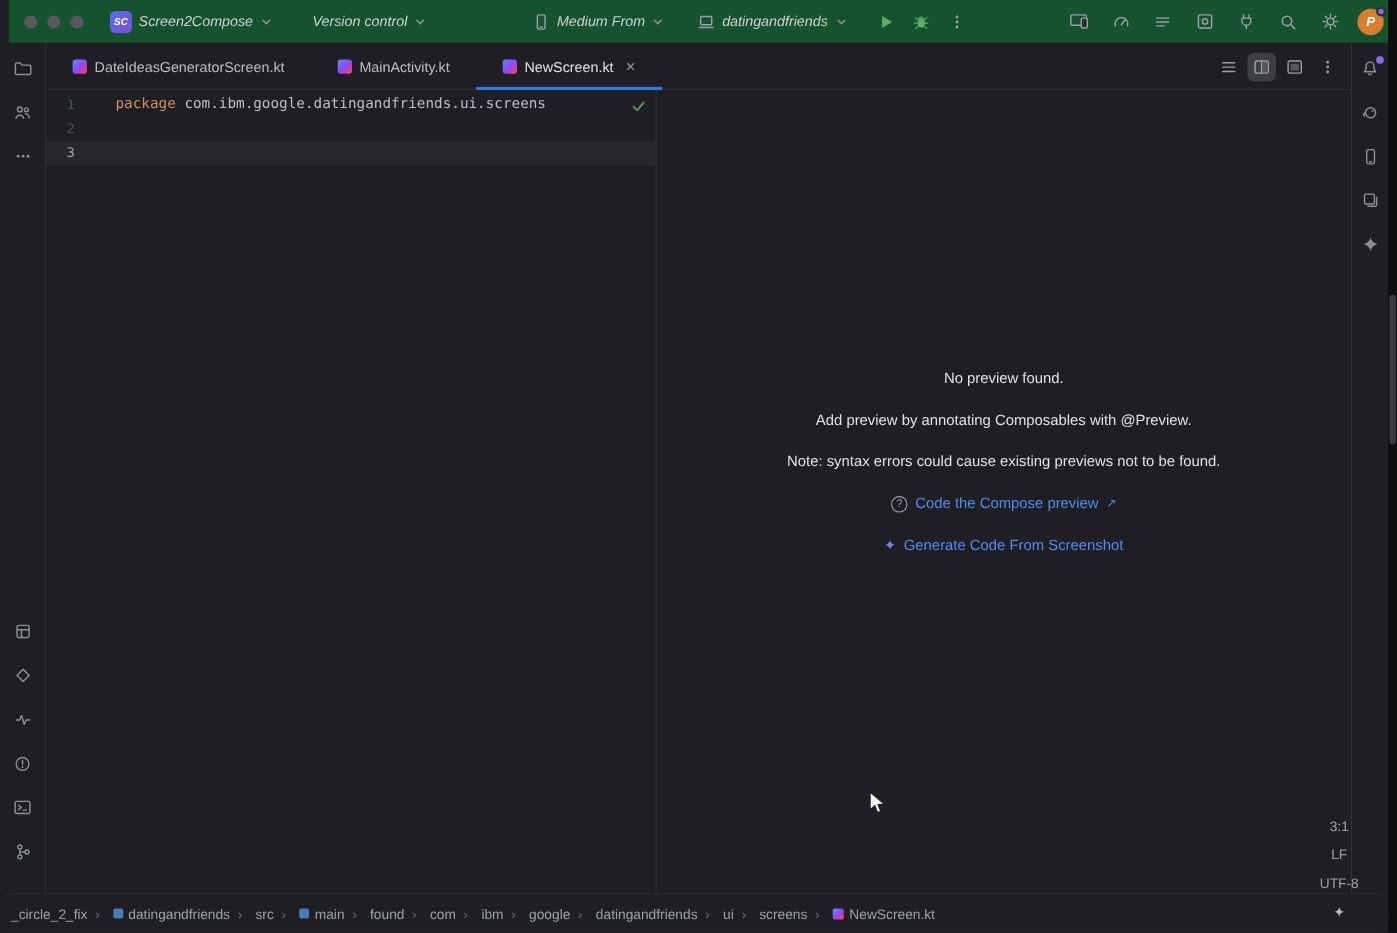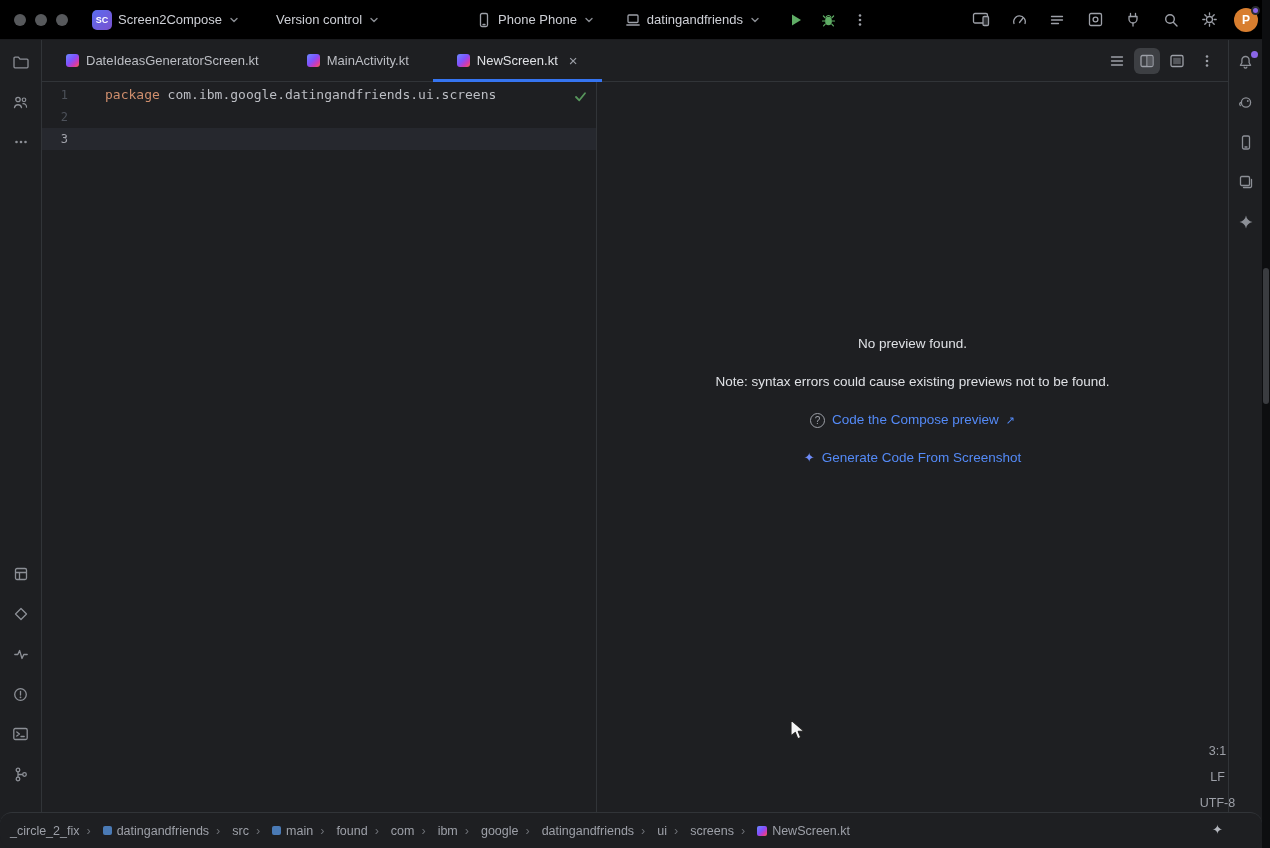--- a/index.html
+++ b/index.html
@@ -7,23 +7,23 @@
   body {
     font-family: "Liberation Sans", sans-serif;
     font-size: 13px;
     background: #1e1f22;
     color: #dfe1e5;
   }
   .app { position: relative; width: 1270px; height: 848px; background: #1e1f22; }
 
   
   .titlebar {
-    position: absolute; top: 0; left: 0; right: 0; height: 40px;
-    background: #000000; border-bottom: 1px solid #1a1b1e;
-    display: flex; align-items: center;
+    position: absolute; top: 0; left: 8px; right: 0; height: 40px;
+    background: #14532d; border-bottom: 1px solid #1a1b1e;
+    display: flex; align-items: center; font-style: italic;
   }
   .traffic-lights { display: flex; gap: 9px; padding-left: 14px; }
   .light { width: 12px; height: 12px; border-radius: 50%; background: #57595c; }
   .tb-item { display: inline-flex; align-items: center; gap: 6px; color: #ced0d6; cursor: default; }
   .tb-item .chev { color: #898c92; }
   .sc-badge {
     width: 20px; height: 20px; border-radius: 5px;
     background: linear-gradient(135deg, #5a6cf0, #7a52cf);
     color: #fff; font-size: 9px; font-weight: bold;
     display: inline-flex; align-items: center; justify-content: center;
@@ -164,21 +164,21 @@
       <svg class="chev" width="12" height="12" viewBox="0 0 12 12">
           <path d="M3 4.5 L6 7.5 L9 4.5" fill="none" stroke="currentColor" stroke-width="1.4" stroke-linecap="round" stroke-linejoin="round"></path>
         </svg>
     </div>
 
     <div class="tb-item" style="margin-left:96px">
       <svg width="16" height="16" viewBox="0 0 16 16">
           <rect x="4.5" y="1.5" width="7" height="13" rx="1.5" fill="none" stroke="#9da0a8" stroke-width="1.3"></rect>
           <path d="M7 12.5 h2" stroke="#9da0a8" stroke-width="1.3" stroke-linecap="round"></path>
         </svg>
-      <span>Phone Phone</span>
+      <span>Medium From</span>
       <svg class="chev" width="12" height="12" viewBox="0 0 12 12">
           <path d="M3 4.5 L6 7.5 L9 4.5" fill="none" stroke="currentColor" stroke-width="1.4" stroke-linecap="round" stroke-linejoin="round"></path>
         </svg>
     </div>
 
     <div class="tb-item" style="margin-left:30px">
       <svg width="16" height="16" viewBox="0 0 16 16">
           <rect x="3" y="3" width="10" height="7.5" rx="1" fill="none" stroke="#9da0a8" stroke-width="1.3"></rect>
           <path d="M1.8 13 h12.4" stroke="#9da0a8" stroke-width="1.3" stroke-linecap="round"></path>
         </svg>
@@ -380,20 +380,21 @@
     <svg class="inspect-check" width="15" height="15" viewBox="0 0 15 15">
         <path d="M3 8 L6.3 11.3 L12 4.2" fill="none" stroke="#57965c" stroke-width="1.8" stroke-linecap="round" stroke-linejoin="round"></path>
       </svg>
   </div>
 
   <div class="splitter"></div>
 
   <div class="preview-panel">
     <div class="preview-messages">
       <p>No preview found.</p>
+      <p>Add preview by annotating Composables with @Preview.</p>
       <p>Note: syntax errors could cause existing previews not to be found.</p>
       <p class="link-row">
         <span class="help-circle">?</span>
         <span class="link">Code the Compose preview</span>
         <span class="ext-arrow">↗</span>
       </p>
       <p class="link-row">
         <span class="sparkle-blue">✦</span>
         <span class="link">Generate Code From Screenshot</span>
       </p>

